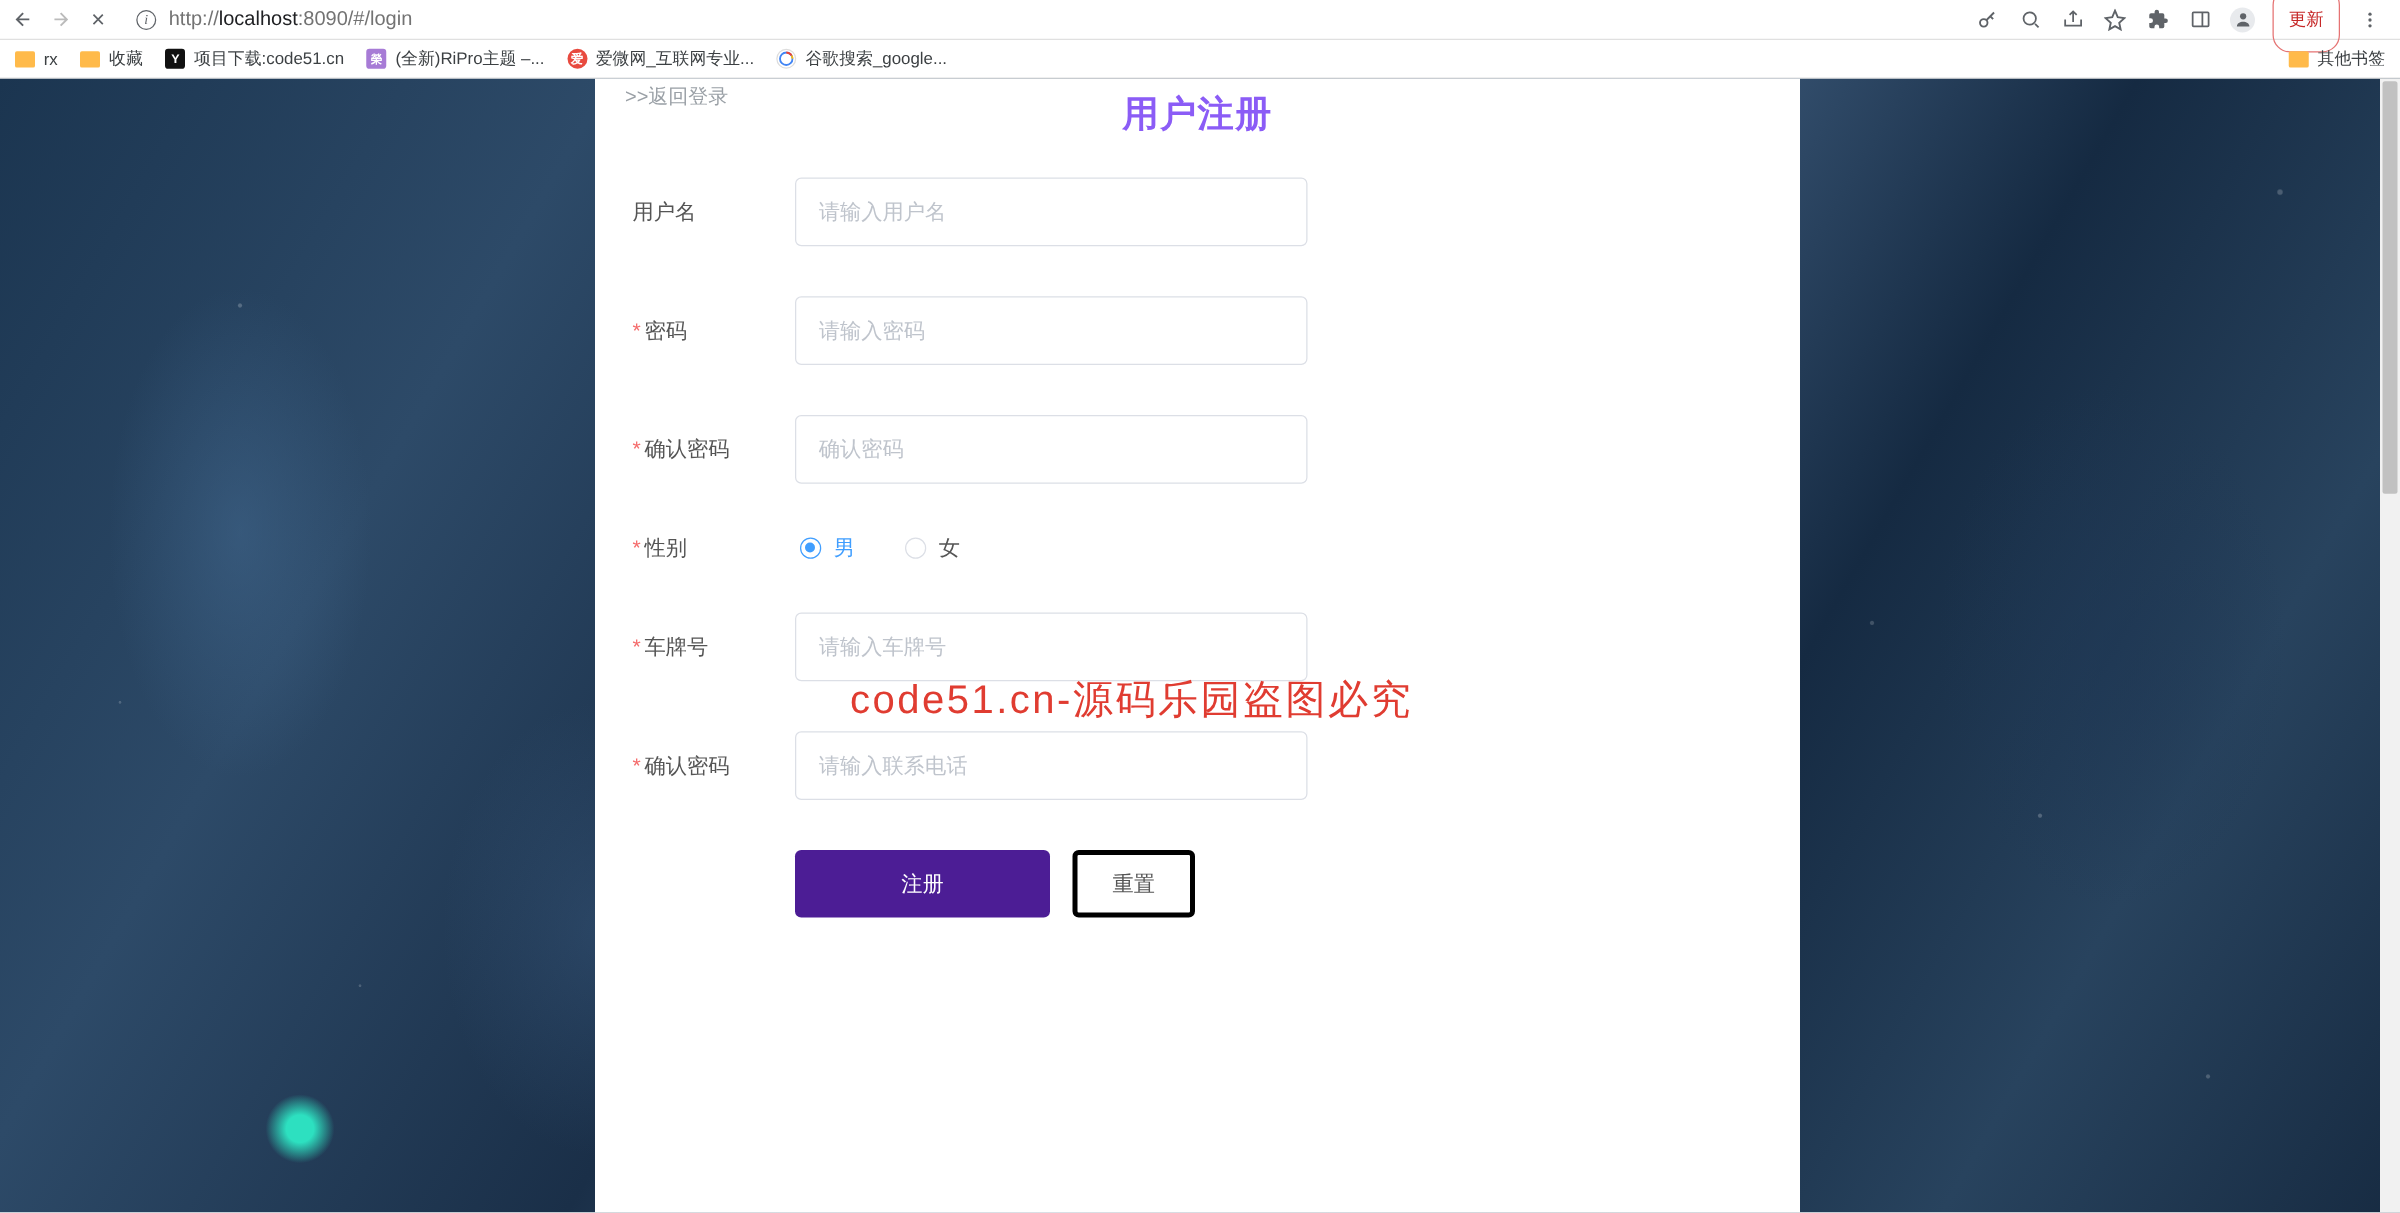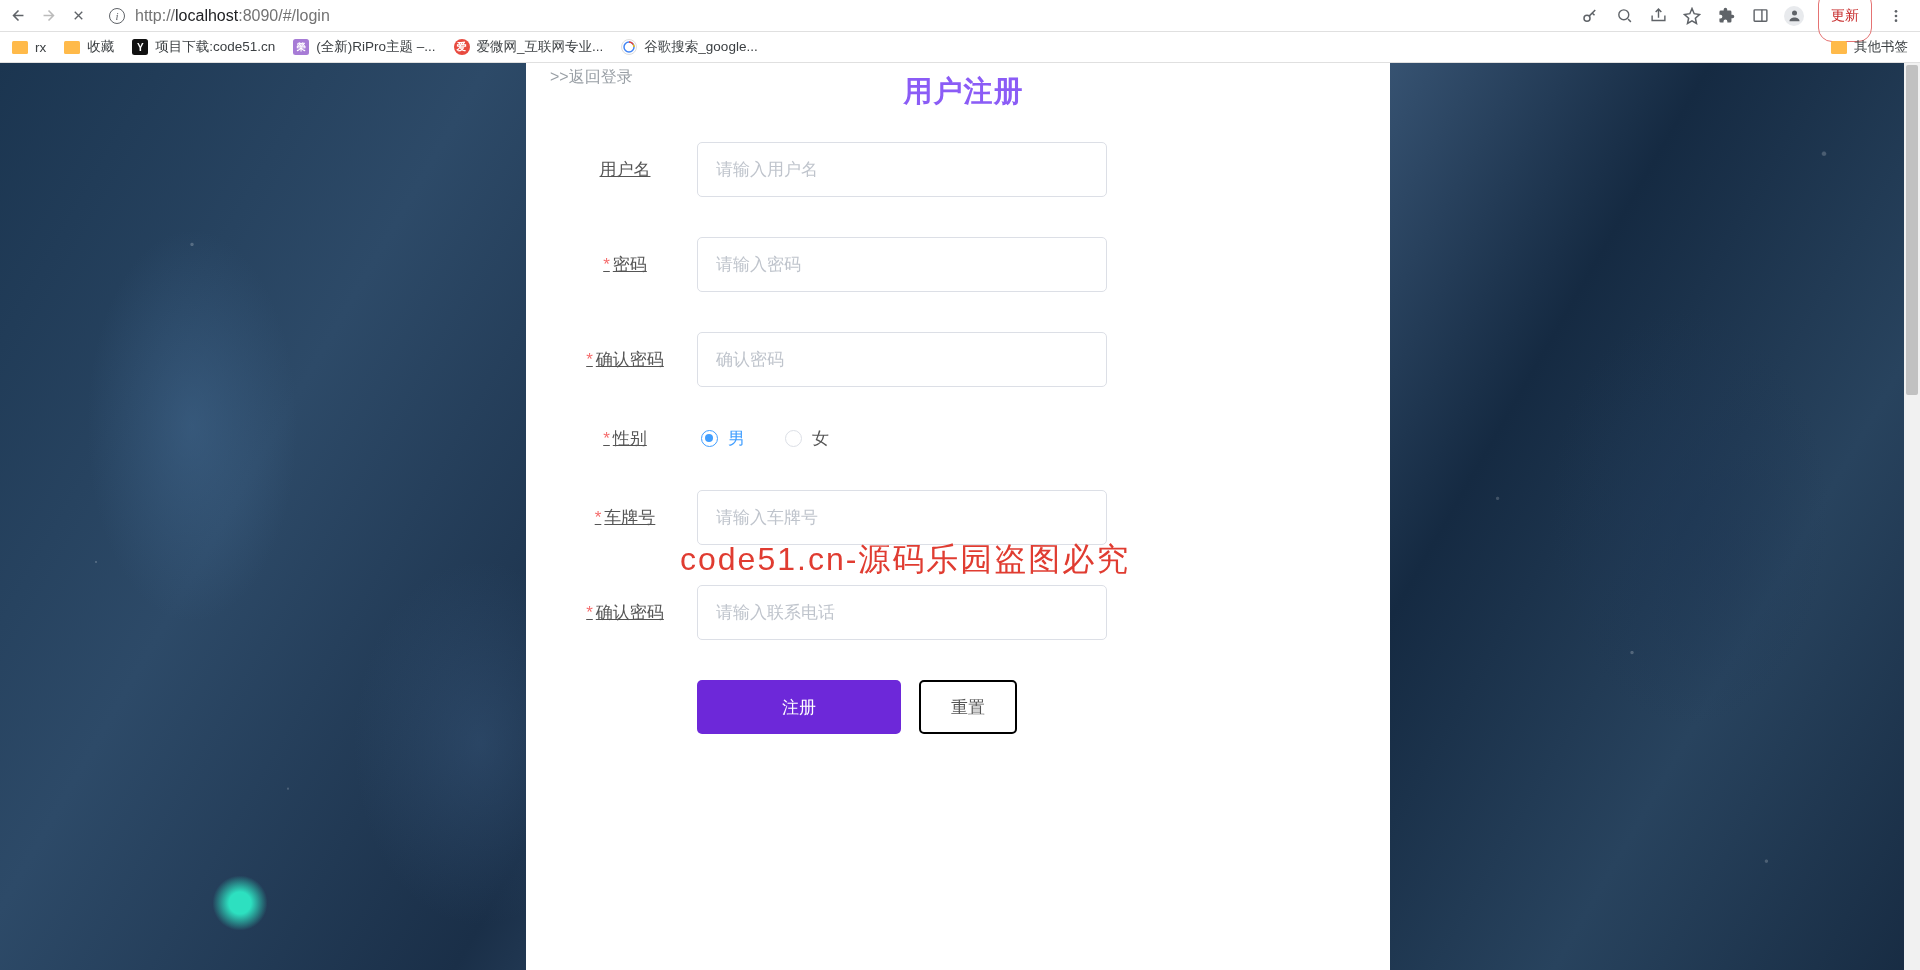--- a/index.html
+++ b/index.html
@@ -159,24 +159,24 @@
     .bokeh {
       position:absolute;
       inset:0;
       pointer-events:none;
       background:
         radial-gradient(ellipse 150px 280px at 10% 40%,rgba(70,110,150,0.45) 0%,transparent 70%),
         radial-gradient(ellipse 200px 300px at 88% 50%,rgba(30,55,85,0.55) 0%,transparent 70%),
         radial-gradient(ellipse 180px 260px at 25% 75%,rgba(65,100,140,0.35) 0%,transparent 70%);
     }
     .form-card {
-      width: 864px;
+      width: 964px;
       margin-left: -4px;
       background: #fff;
-      padding: 5px 30px 30px 41px;
+      padding: 5px 30px 30px 30px;
       position: relative;
       min-height: 100%;
     }
     .back-link {
       position: absolute;
       top: 4px;
       left: 24px;
       color: #9aa0a6;
       font-size: 16px;
       cursor: pointer;
@@ -190,25 +190,24 @@
       margin-top: 4px;
       letter-spacing: 1px;
     }
     .form-row {
       display: flex;
       align-items: center;
       margin-bottom: 40px;
     }
     .form-label {
       width: 130px;
-      text-align: center;
+      text-align: left;
       padding-right: 14px;
       font-size: 17px;
       color: #555;
-      text-decoration: underline;
     }
     .req { color: #f56c6c; margin-right: 3px; }
     .form-input {
       width: 410px;
       height: 55px;
       border: 1px solid #dcdfe6;
       border-radius: 5px;
       padding: 0 18px;
       font-size: 17px;
       color: #333;
@@ -256,29 +255,29 @@
       height: 54px;
       border-radius: 5px;
       font-size: 17px;
       cursor: pointer;
       display: flex;
       align-items: center;
       justify-content: center;
     }
     .btn-primary {
       width: 204px;
-      background: #6d28d9;
+      background: #4c1d95;
       color: #fff;
       border: none;
     }
     .btn-default {
       width: 98px;
       background: #fff;
       color: #555;
-      border: 2px solid #000000;
+      border: 4px solid #000000;
     }
     .watermark {
       position: absolute;
       top: 475px;
       left: 680px;
       color: #e03c31;
       font-size: 32px;
       font-weight: 500;
       letter-spacing: 2px;
       font-family: "Microsoft YaHei", sans-serif;

